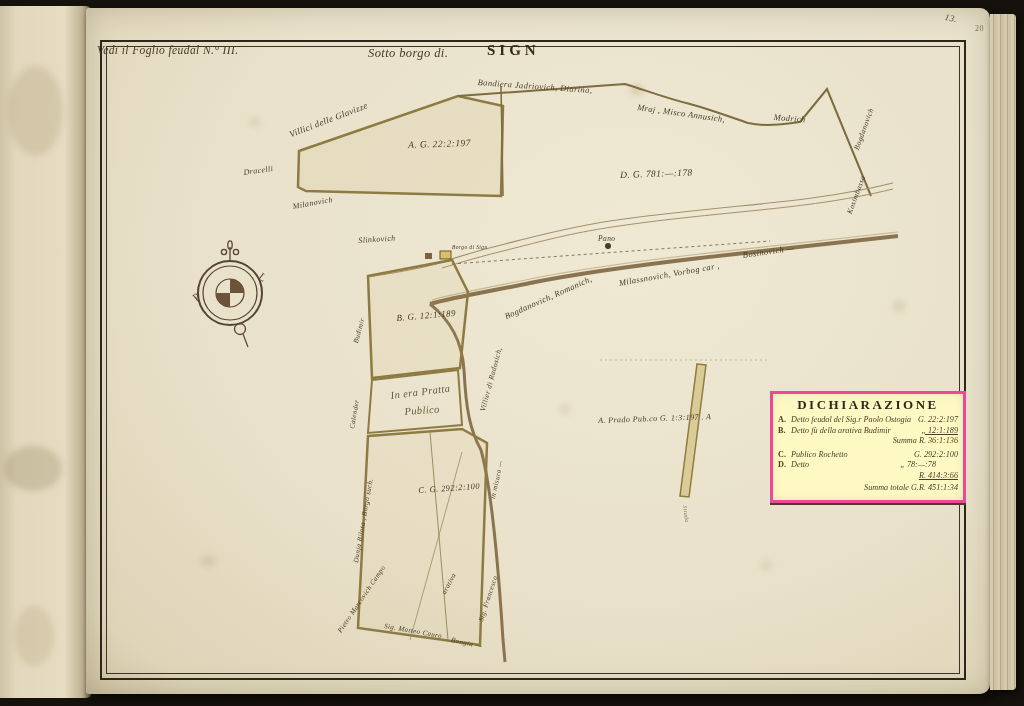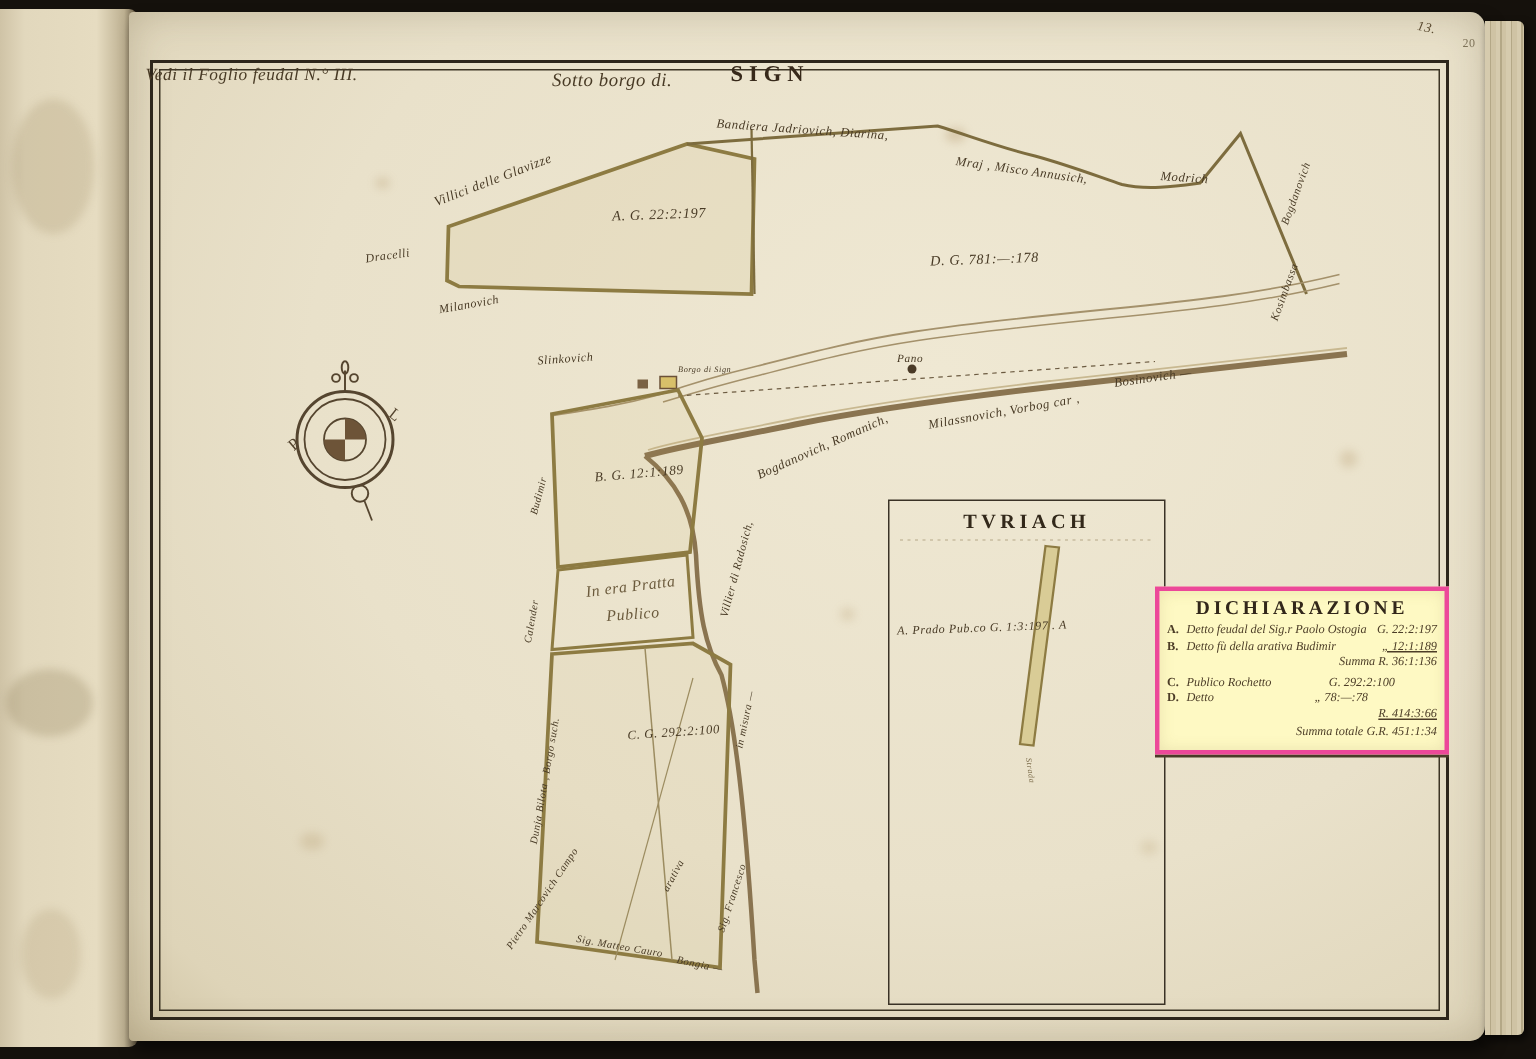--- a/index.html
+++ b/index.html
@@ -151,23 +151,20 @@
   <span class="lbl" style="left:336px;top:630px;font-size:7px;transform:rotate(-56deg);">Pietro Marcovich Campo</span>
   <span class="lbl" style="left:385px;top:622px;font-size:7px;transform:rotate(10deg);">Sig. Matteo Cauro</span>
   <span class="lbl" style="left:452px;top:636px;font-size:7px;transform:rotate(12deg);">Bongia —</span>
   <span class="lbl" style="left:477px;top:620px;font-size:7px;transform:rotate(-72deg);">Sig. Francesco</span>
   <span class="lbl" style="left:489px;top:498px;font-size:7px;transform:rotate(-78deg);">in misura —</span>
   <span class="lbl" style="left:440px;top:592px;font-size:7px;transform:rotate(-62deg);">arativa</span>
 
   <span class="lbl" style="left:190px;top:294px;font-size:11px;font-style:normal;transform:rotate(-40deg);color:#55452f;">P</span>
   <span class="lbl" style="left:264px;top:270px;font-size:11px;font-style:normal;transform:rotate(38deg);color:#55452f;">L</span>
 
-  <div class="inset-box">
-    <div class="inset-title">TVRIACH</div>
-  </div>
   <span class="lbl" style="left:598px;top:416px;font-size:8px;transform:rotate(-2deg);">A. Prado Pub.co G. 1:3:197 . A</span>
   <span class="lbl" style="left:688px;top:505px;font-size:5.5px;transform:rotate(82deg);color:#7a6a48;">Strada</span>
 
   <div class="legend-box">
     <div class="legend-title">DICHIARAZIONE</div>
     <div class="lrow">
       <span class="lt">A.</span>
       <span class="ds">Detto feudal del Sig.r Paolo Ostogia</span>
       <span class="vl">G. 22:2:197</span>
     </div>
@@ -175,26 +172,26 @@
       <span class="lt">B.</span>
       <span class="ds">Detto fù della arativa Budimir</span>
       <span class="vl u">„ 12:1:189</span>
     </div>
     <div class="lrow sum">
       <span class="vl">Summa R. 36:1:136</span>
     </div>
     <div class="lrow" style="margin-top:3px;">
       <span class="lt">C.</span>
       <span class="ds">Publico Rochetto</span>
-      <span class="vl" style="margin-right:28px;">G. 292:2:100</span>
+      <span class="vl" style="">G. 292:2:100</span>
     </div>
     <div class="lrow">
       <span class="lt">D.</span>
       <span class="ds">Detto</span>
-      <span class="vl" style="margin-right:46px;">„ 78:—:78</span>
+      <span class="vl" style="margin-right:22px;">„ 78:—:78</span>
     </div>
     <div class="lrow sum">
       <span class="vl u">R. 414:3:66</span>
     </div>
     <div class="lrow sum" style="margin-top:2px;">
       <span class="vl">Summa totale G.R. 451:1:34</span>
     </div>
   </div>
 
 </div>

